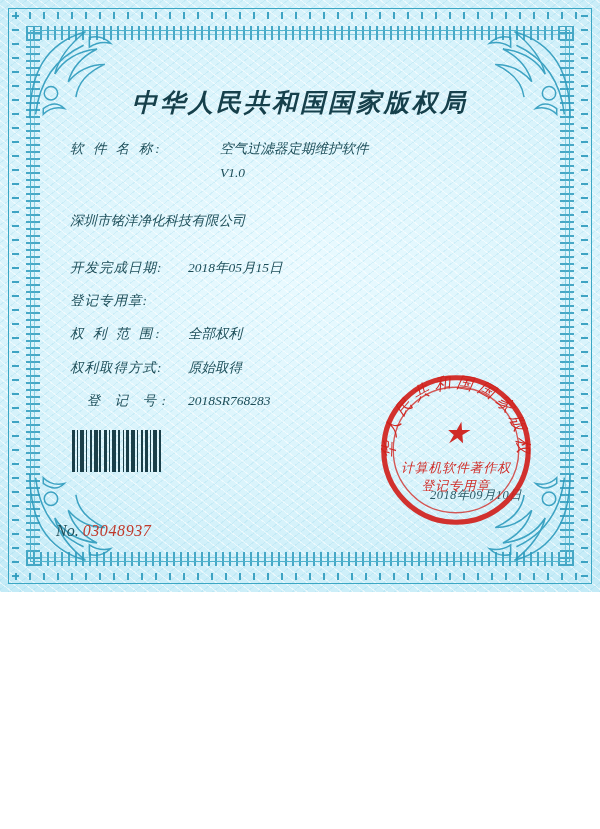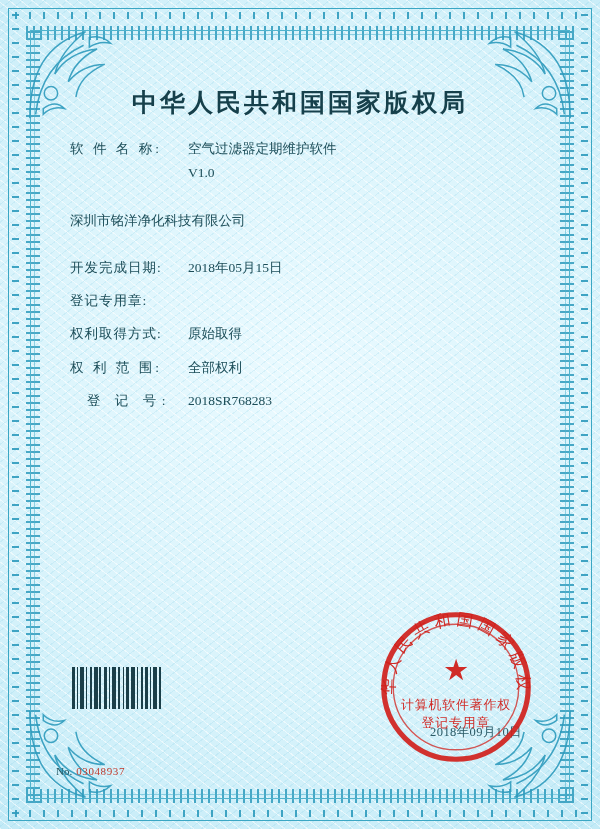--- a/index.html
+++ b/index.html
@@ -8,24 +8,25 @@
     width: 600px; height: 829px;
     font-family: "Liberation Sans", sans-serif;
   }
   body {
     background: #ffffff;
     overflow: hidden;
   }
   
   .cert {
     position: relative;
-    width: 600px; height: 829px;
+    width: 600px; height: 592px;
     background:
       radial-gradient(ellipse 120% 90% at 50% 45%, #eafaff 0%, #d8f3fb 45%, #c4ebf7 72%, #b4e4f3 100%);
     overflow: hidden;
+    font-style: italic;
   }
   
   .cert::before {
     content: "";
     position: absolute; inset: 0;
     background-image:
       repeating-linear-gradient(38deg, rgba(255,255,255,0.55) 0 1px, rgba(255,255,255,0) 1px 7px),
       repeating-linear-gradient(-38deg, rgba(120,200,225,0.18) 0 1px, rgba(255,255,255,0) 1px 7px);
     pointer-events: none;
   }
@@ -132,21 +133,21 @@
   .row .k {
     width: 118px;
     flex: 0 0 118px;
     letter-spacing: 1px;
     white-space: nowrap;
   }
   .row .k.sp  { letter-spacing: 5.5px; text-align: center; }
   .row .k.sp2 { letter-spacing: 3px; }
   .row .v { flex: 1; }
   .row .v .sub { display: block; margin-top: 4px; }
-  .row.firstgap { margin-top: 20px; }
+  .row.firstgap { margin-top: 20px; gap: 32px; }
   .gapbig { height: 14px; }
 
   
   .para {
     margin-top: 22px;
     padding: 0 18px 0 26px;
     font-size: 13px;
     line-height: 2.05;
     font-family: "Liberation Serif", serif;
     color: #1d4e59;
@@ -174,21 +175,21 @@
     position: absolute;
     right: 58px; bottom: 56px;
     width: 172px; height: 172px;
   }
   .seal svg { width: 100%; height: 100%; }
 
   
   .serial {
     position: absolute;
     left: 56px; bottom: 52px;
-    font-size: 11px;
+    font-size: 16px;
     color: #1d4e59;
     font-family: "Liberation Serif", serif;
   }
   .serial .num { color: #c0392b; letter-spacing: .6px; margin-left: 4px; }
 
   
   .seal-date {
     position: absolute;
     right: 78px; bottom: 88px;
     font-size: 12.5px;
@@ -274,27 +275,27 @@
       <div class="row">
         <div class="k">开发完成日期:</div>
         <div class="v">2018年05月15日</div>
       </div>
 
       <div class="row">
         <div class="k">登记专用章:</div>
       </div>
 
       <div class="row">
+        <div class="k sp2">权 利 范 围:</div>
+        <div class="v">全部权利</div>
+      </div>
+
+      <div class="row">
         <div class="k">权利取得方式:</div>
         <div class="v">原始取得</div>
-      </div>
-
-      <div class="row">
-        <div class="k sp2">权 利 范 围:</div>
-        <div class="v">全部权利</div>
       </div>
 
       <div class="row">
         <div class="k sp">登 记 号:</div>
         <div class="v">2018SR768283</div>
       </div>
 
     </div>
 
     <div class="para">

